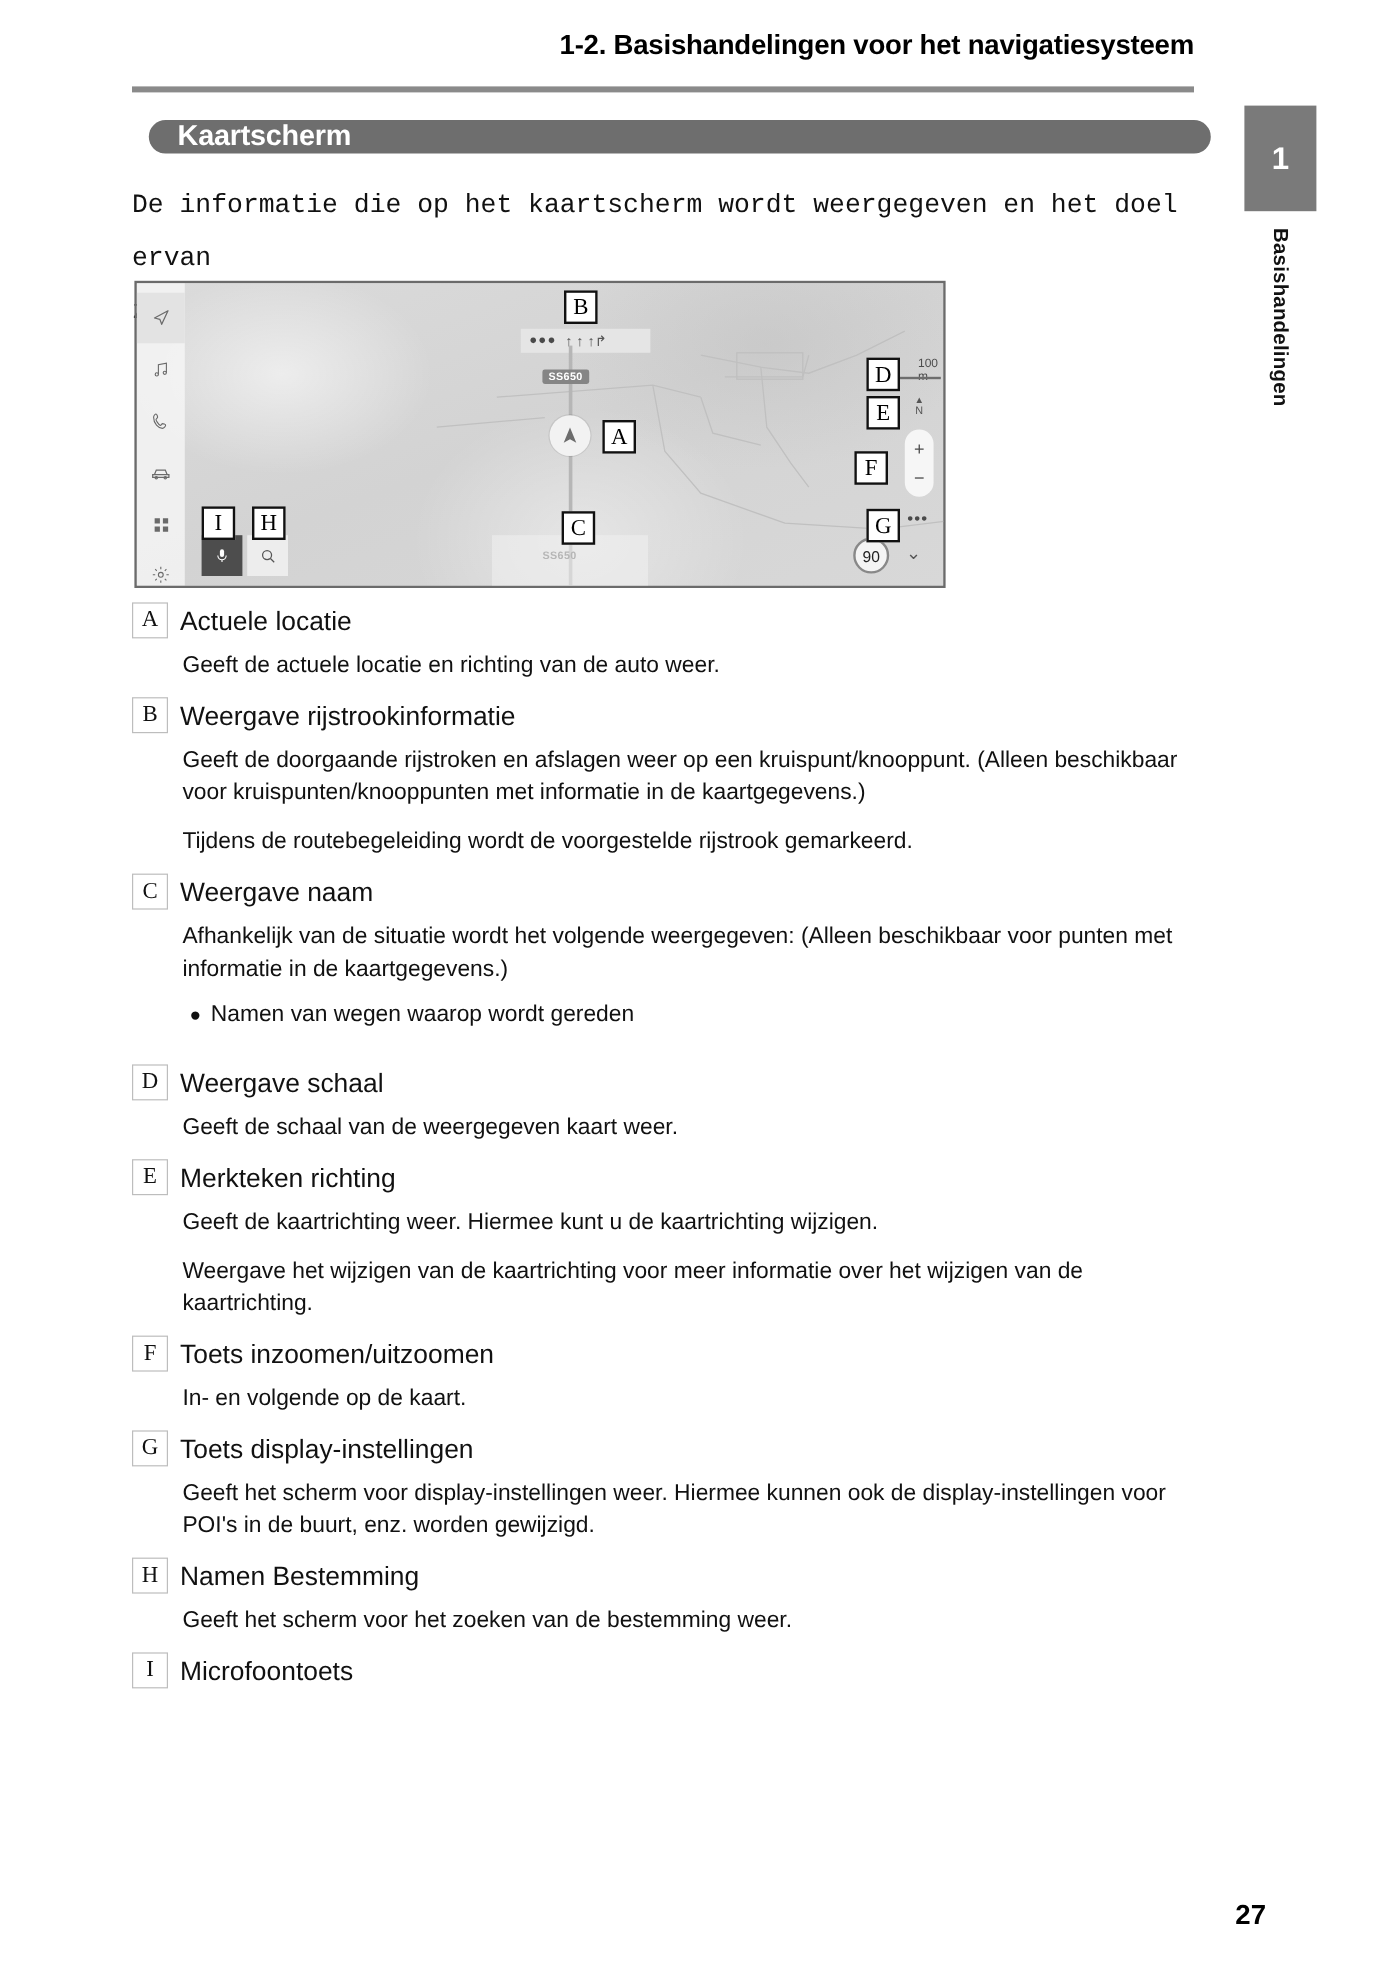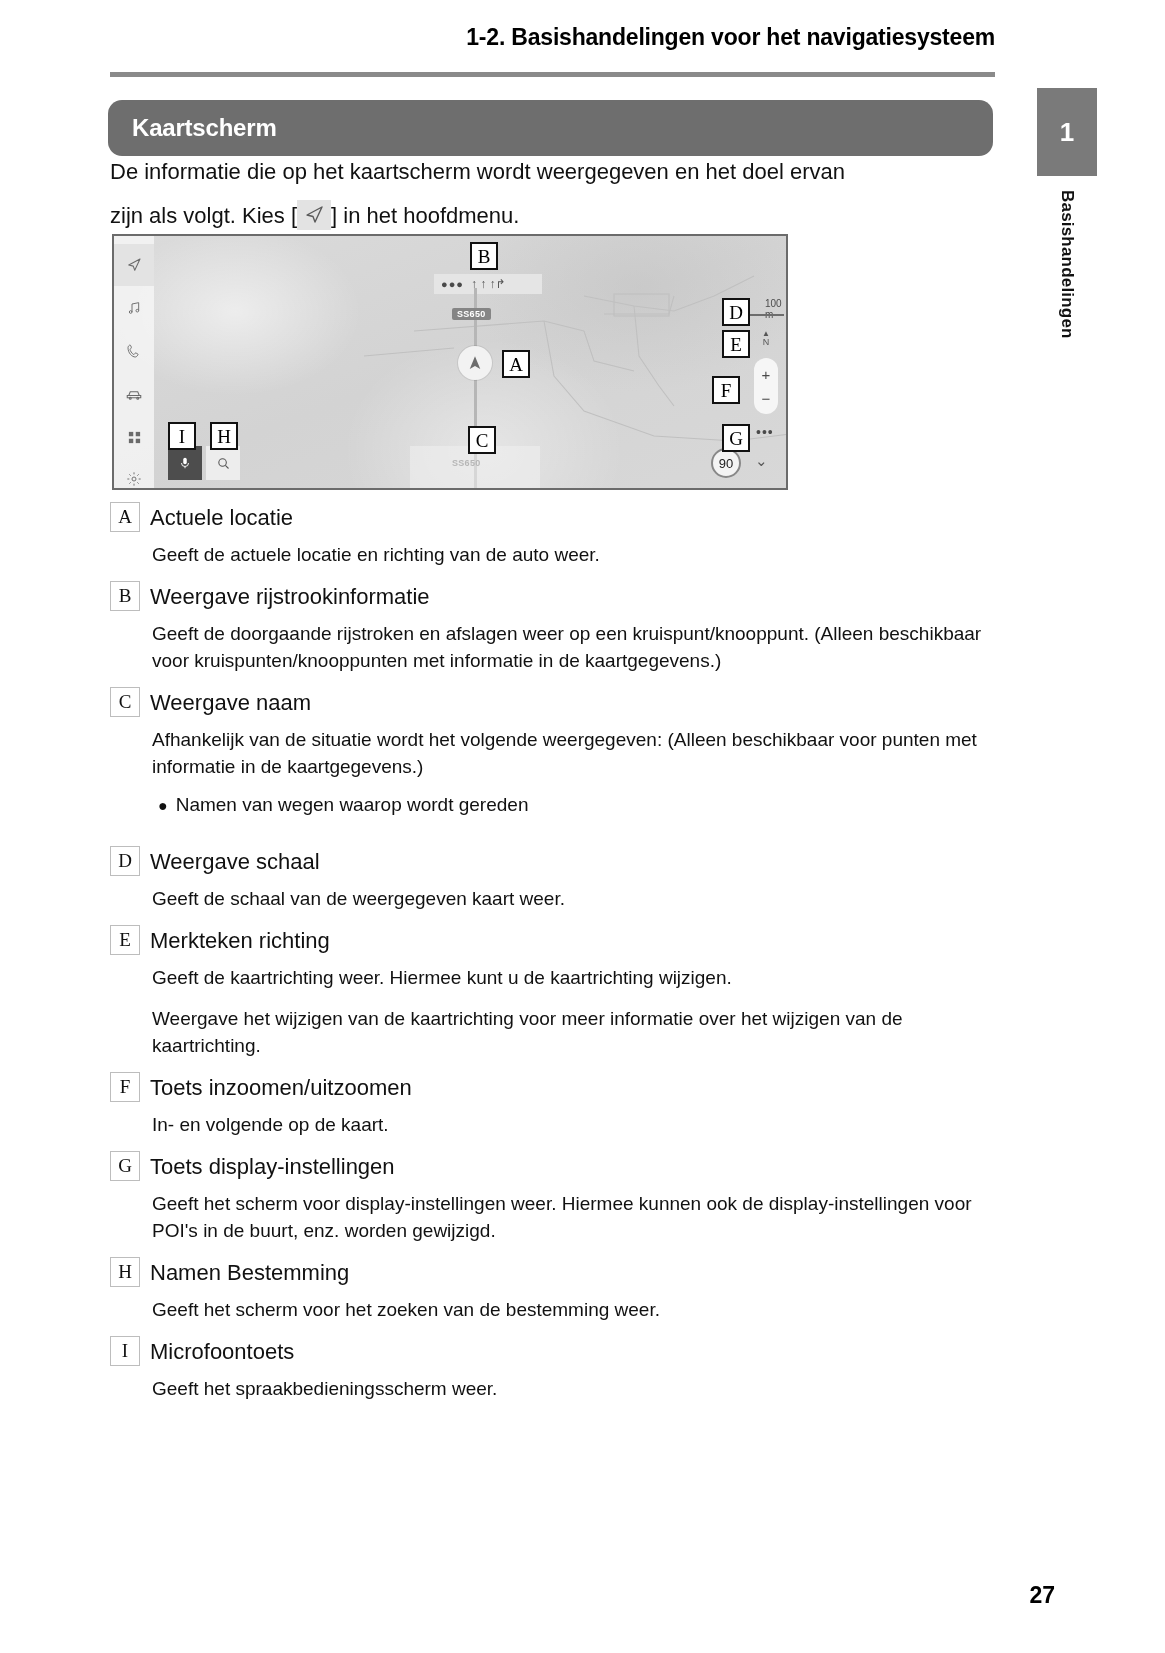--- a/index.html
+++ b/index.html
@@ -40,32 +40,32 @@
     position:absolute; left:1037px; top:190px; width:60px; height:230px;
     display:flex; align-items:flex-start; justify-content:center;
   }
   .chapter-label span{
     writing-mode:vertical-rl; text-orientation:mixed;
     font-size:17px; font-weight:bold; color:#111; letter-spacing:0.2px;
   }
 
   
   .section-bar{
-    position:absolute; left:108px; top:100px; width:885px; height:56px;
+    position:absolute; left:124px; top:100px; width:885px; height:28px;
     background:#6e6e6e; display:flex; align-items:center;border-radius:14px;
   }
   .section-bar .title{
     color:#fff; font-size:24px; font-weight:bold; padding-left:24px;
     letter-spacing:-0.2px;
   }
 
   
   .intro{
     position:absolute; left:110px; top:150px; width:890px;
-    font-size:22px; line-height:44px; color:#111;
+    font-size:22px; line-height:44px; color:#111;font-family:Liberation Mono, monospace;
   }
   .inline-icon{
     display:inline-block; width:34px; height:30px; vertical-align:-7px;
     background:#e3e3e3; position:relative;
   }
   .inline-icon svg{ position:absolute; left:5px; top:3px; }
 
   
   .map-shot{
     position:absolute; left:112px; top:234px; width:676px; height:256px;
@@ -339,20 +339,21 @@
     <div class="defrow">
       <div class="letter">A</div>
       <div class="deftitle">Actuele locatie</div>
     </div>
     <div class="defbody">Geeft de actuele locatie en richting van de auto weer.</div>
     <div class="defrow">
       <div class="letter">B</div>
       <div class="deftitle">Weergave rijstrookinformatie</div>
     </div>
     <div class="defbody">Geeft de doorgaande rijstroken en afslagen weer op een kruispunt/knooppunt. (Alleen beschikbaar voor kruispunten/knooppunten met informatie in de kaartgegevens.)</div>
+    <div class="defbody p2">Tijdens de routebegeleiding wordt de voorgestelde rijstrook gemarkeerd.</div>
     <div class="defrow">
       <div class="letter">C</div>
       <div class="deftitle">Weergave naam</div>
     </div>
     <div class="defbody">Afhankelijk van de situatie wordt het volgende weergegeven: (Alleen beschikbaar voor punten met informatie in de kaartgegevens.)</div>
     <div class="bullet"><span class="dot">●</span><span>Namen van wegen waarop wordt gereden</span></div>
     <div class="defrow">
       <div class="letter">D</div>
       <div class="deftitle">Weergave schaal</div>
     </div>
@@ -375,16 +376,15 @@
     <div class="defbody">Geeft het scherm voor display-instellingen weer. Hiermee kunnen ook de display-instellingen voor POI's in de buurt, enz. worden gewijzigd.</div>
     <div class="defrow">
       <div class="letter">H</div>
       <div class="deftitle">Namen Bestemming</div>
     </div>
     <div class="defbody">Geeft het scherm voor het zoeken van de bestemming weer.</div>
     <div class="defrow">
       <div class="letter">I</div>
       <div class="deftitle">Microfoontoets</div>
     </div>
-    <div class="defbody">Geeft het spraakbedieningsscherm weer.</div>
   </div>
 
 <div class="pageno">27</div>
 
 </body></html>

